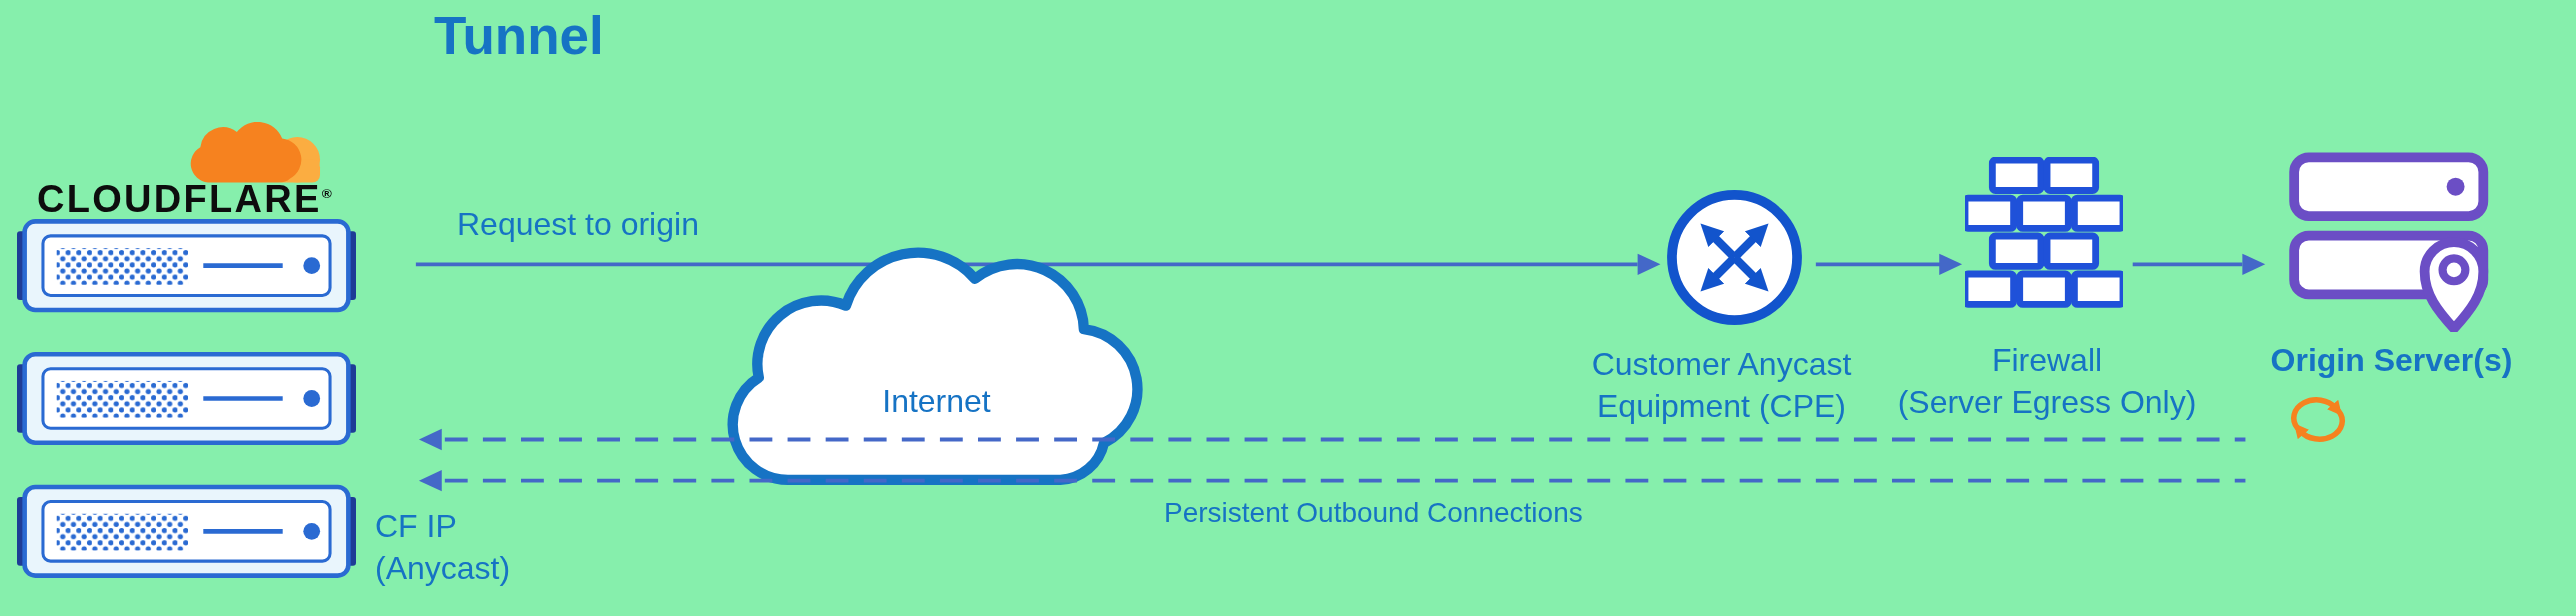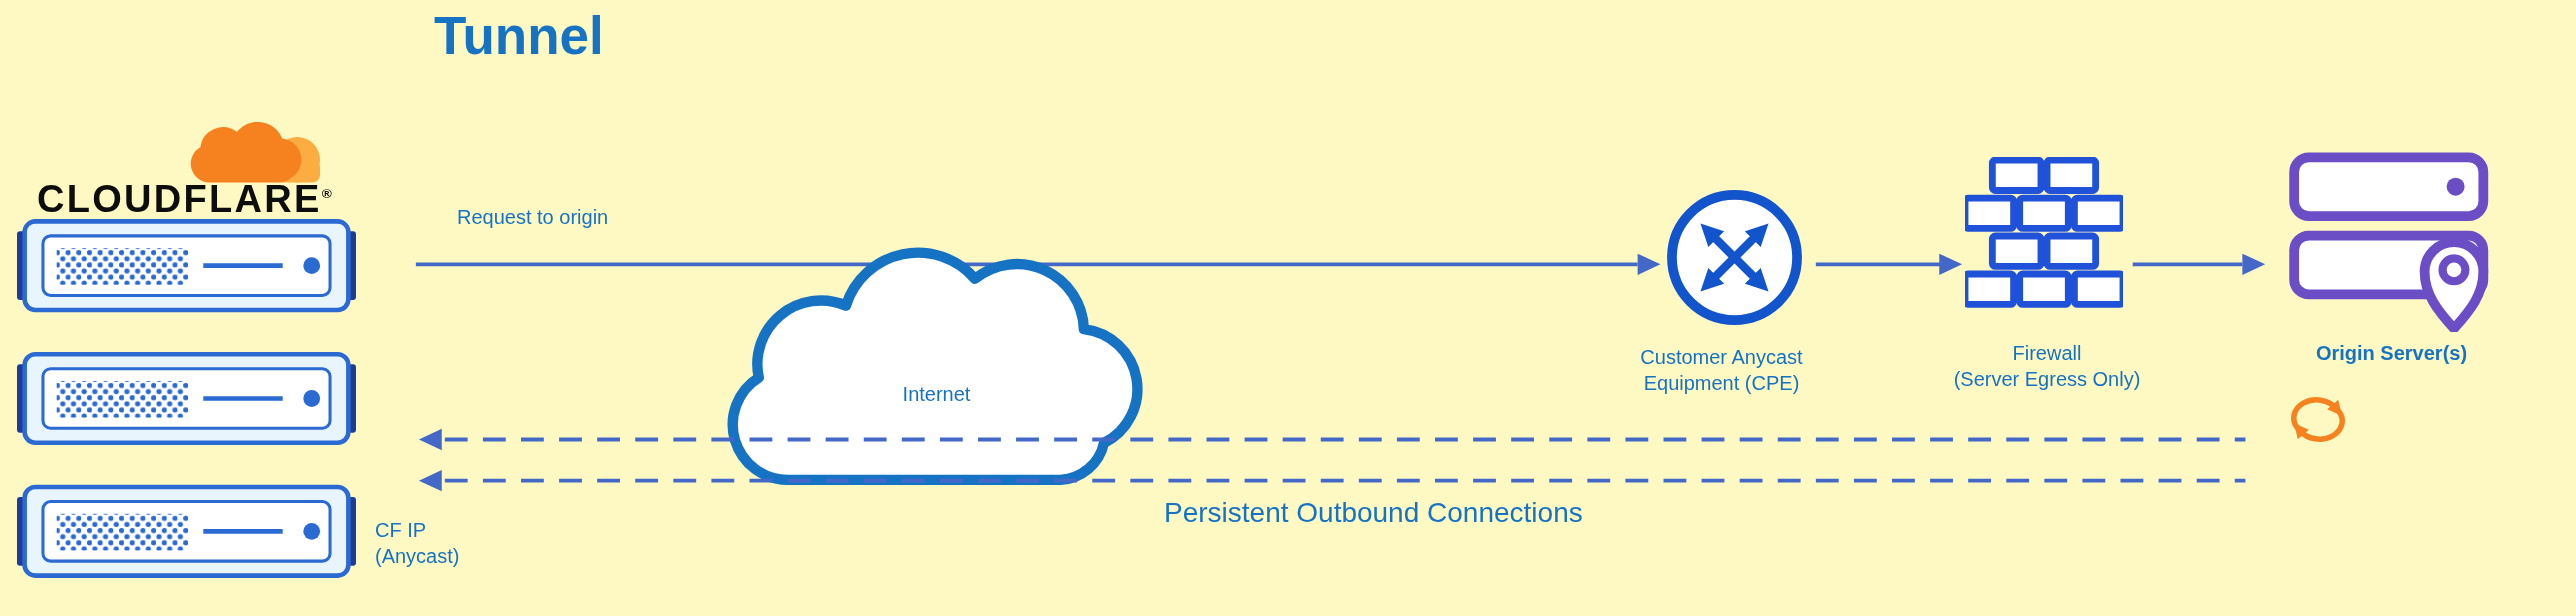--- a/index.html
+++ b/index.html
@@ -1,34 +1,34 @@
 <!DOCTYPE html>
 <html style="font-size:12.2px"><head>
 <meta charset="utf-8">
 <style>
   html,body{margin:0;padding:0;background:#ffffff;}
   #canvas{
     position:relative;
     width:2576px;height:617px;
-    background:#fef9c3;
+    background:#86efac;
     font-family:"Liberation Sans", sans-serif;
     overflow:hidden;
   }
   .abs{position:absolute;}
-  .lbl{color:#1673C4;font-size:20px;line-height:1.3;white-space:nowrap;}
+  .lbl{color:#1673C4;font-size:32px;line-height:1.3;white-space:nowrap;}
   .center{text-align:center;}
   #title{left:434px;top:4.6px;font-size:53px;font-weight:600;color:#1673C4;}
   #request-label{left:457px;top:204px;}
   #internet-label{left:830px;top:381px;width:213px;}
   #cpe-label{left:1554px;top:344px;width:335px;}
   #firewall-label{left:1872px;top:340px;width:350px;}
   #origin-label{left:2258px;top:340px;width:267px;font-weight:bold;}
   #cloudflared-label{left:2363px;top:385px;width:213px;}
   #persistent-label{left:1164px;top:495px;font-size:28px;}
-  #cfip-label{left:375px;top:506px;margin-top:11px;}
+  #cfip-label{left:375px;top:506px;}
   #wordmark{left:37px;top:178px;font-size:38px;font-weight:bold;letter-spacing:2.3px;color:#0D0D0D;white-space:nowrap;text-align:center;}
   #wordmark sup{font-size:13.7px;letter-spacing:0;}
 </style>
 </head>
 <body>
 
 <div id="canvas">
 
   <div id="title" class="abs">Tunnel</div>
 

